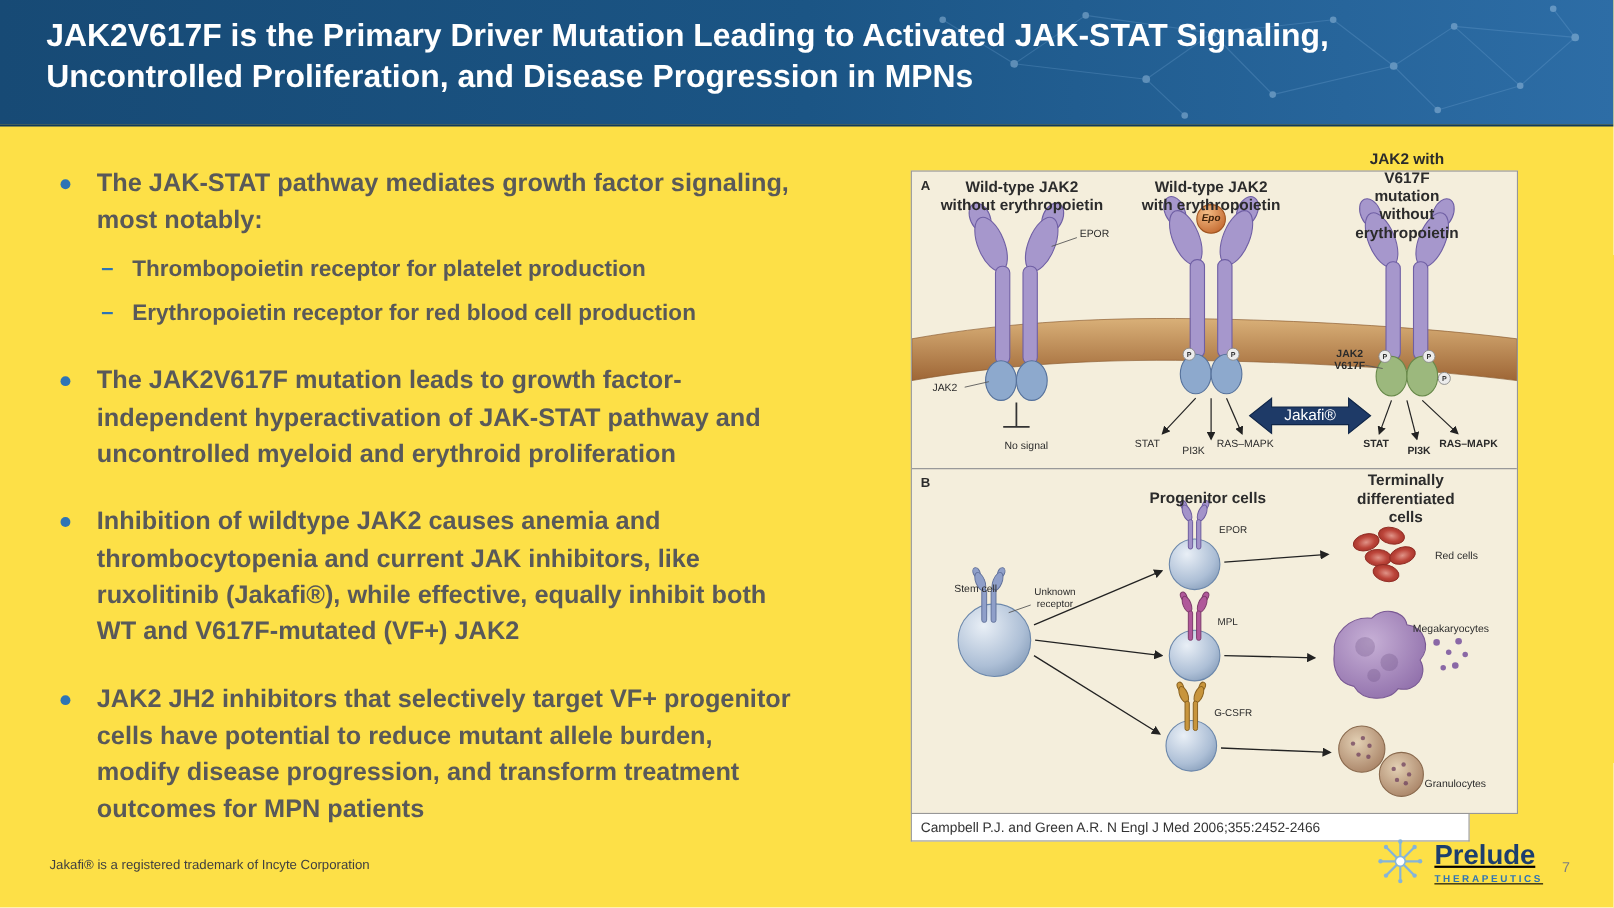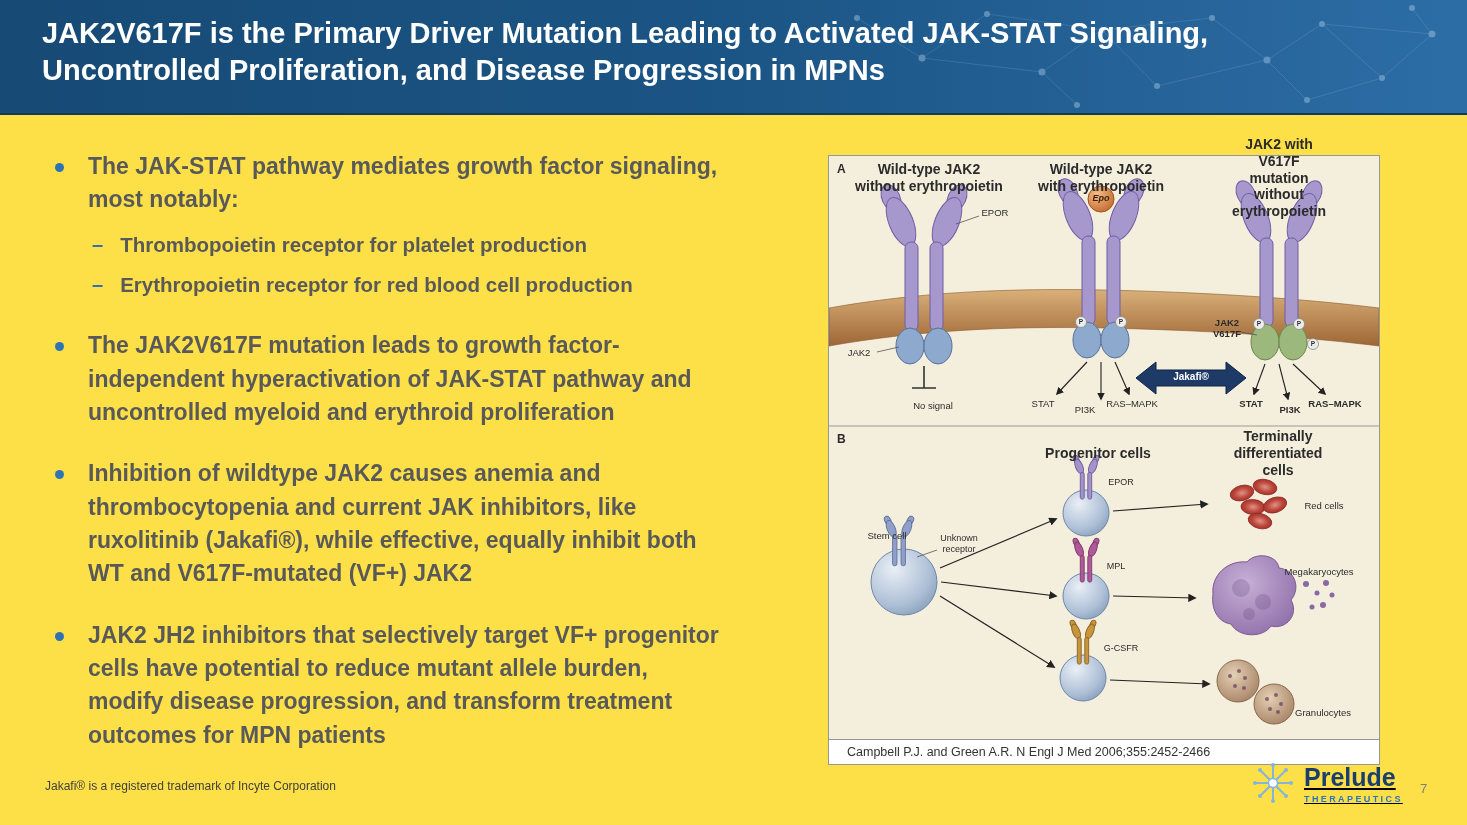--- a/index.html
+++ b/index.html
@@ -31,24 +31,24 @@
   .fig-panels{position:relative;width:550px;height:583px;border:1px solid #979797;background:#f4eedc;}
   .fig-svg{position:absolute;left:0;top:0;width:100%;height:100%;}
   .fig-labels{position:absolute;left:0;top:0;width:100%;height:100%;}
   .fl{position:absolute;font-size:9.5px;color:#2b2b2b;line-height:1.2;white-space:nowrap;}
   .c{transform:translate(-50%,-50%);}
   .hdr{font-weight:700;font-size:14px;text-align:center;white-space:pre-line;}
   .ptag{font-weight:700;font-size:12px;}
   .s9{font-size:9px;}
   .bold{font-weight:700;}
   .ctr{text-align:center;white-space:pre-line;}
-  .jakafi{color:#fff;font-weight:700;font-size:10px;}
+  .jakafi{color:#fff;font-weight:400;font-size:14px;}
   .epo-t{font-size:9px;font-weight:700;color:#3c2008;font-style:italic;}
-  .fig-caption{box-sizing:border-box;width:552px;border:1px solid #979797;border-top:none;background:#fff;
-               font-size:12.5px;color:#333;padding:5px 18px;}
+  .fig-caption{box-sizing:border-box;width:508px;border:1px solid #979797;border-top:none;background:#fff;
+               font-size:12.5px;color:#333;padding:5px 8px;}
 
   
   .footnote{position:absolute;left:45px;top:779px;font-size:12px;color:#404040;}
   .pagenum{position:absolute;left:1420px;top:781px;font-size:13px;color:#7f7f7f;}
   .logo{position:absolute;left:1250px;top:758px;display:flex;align-items:center;gap:8px;text-decoration:underline;}
   .logo-name{font-size:25px;color:#1c3e6e;font-weight:600;line-height:1;}
   .logo-tag{font-size:9px;color:#2e75b6;letter-spacing:2.4px;margin-top:4px;font-weight:700;}
 </style>
 </head>
 <body>

